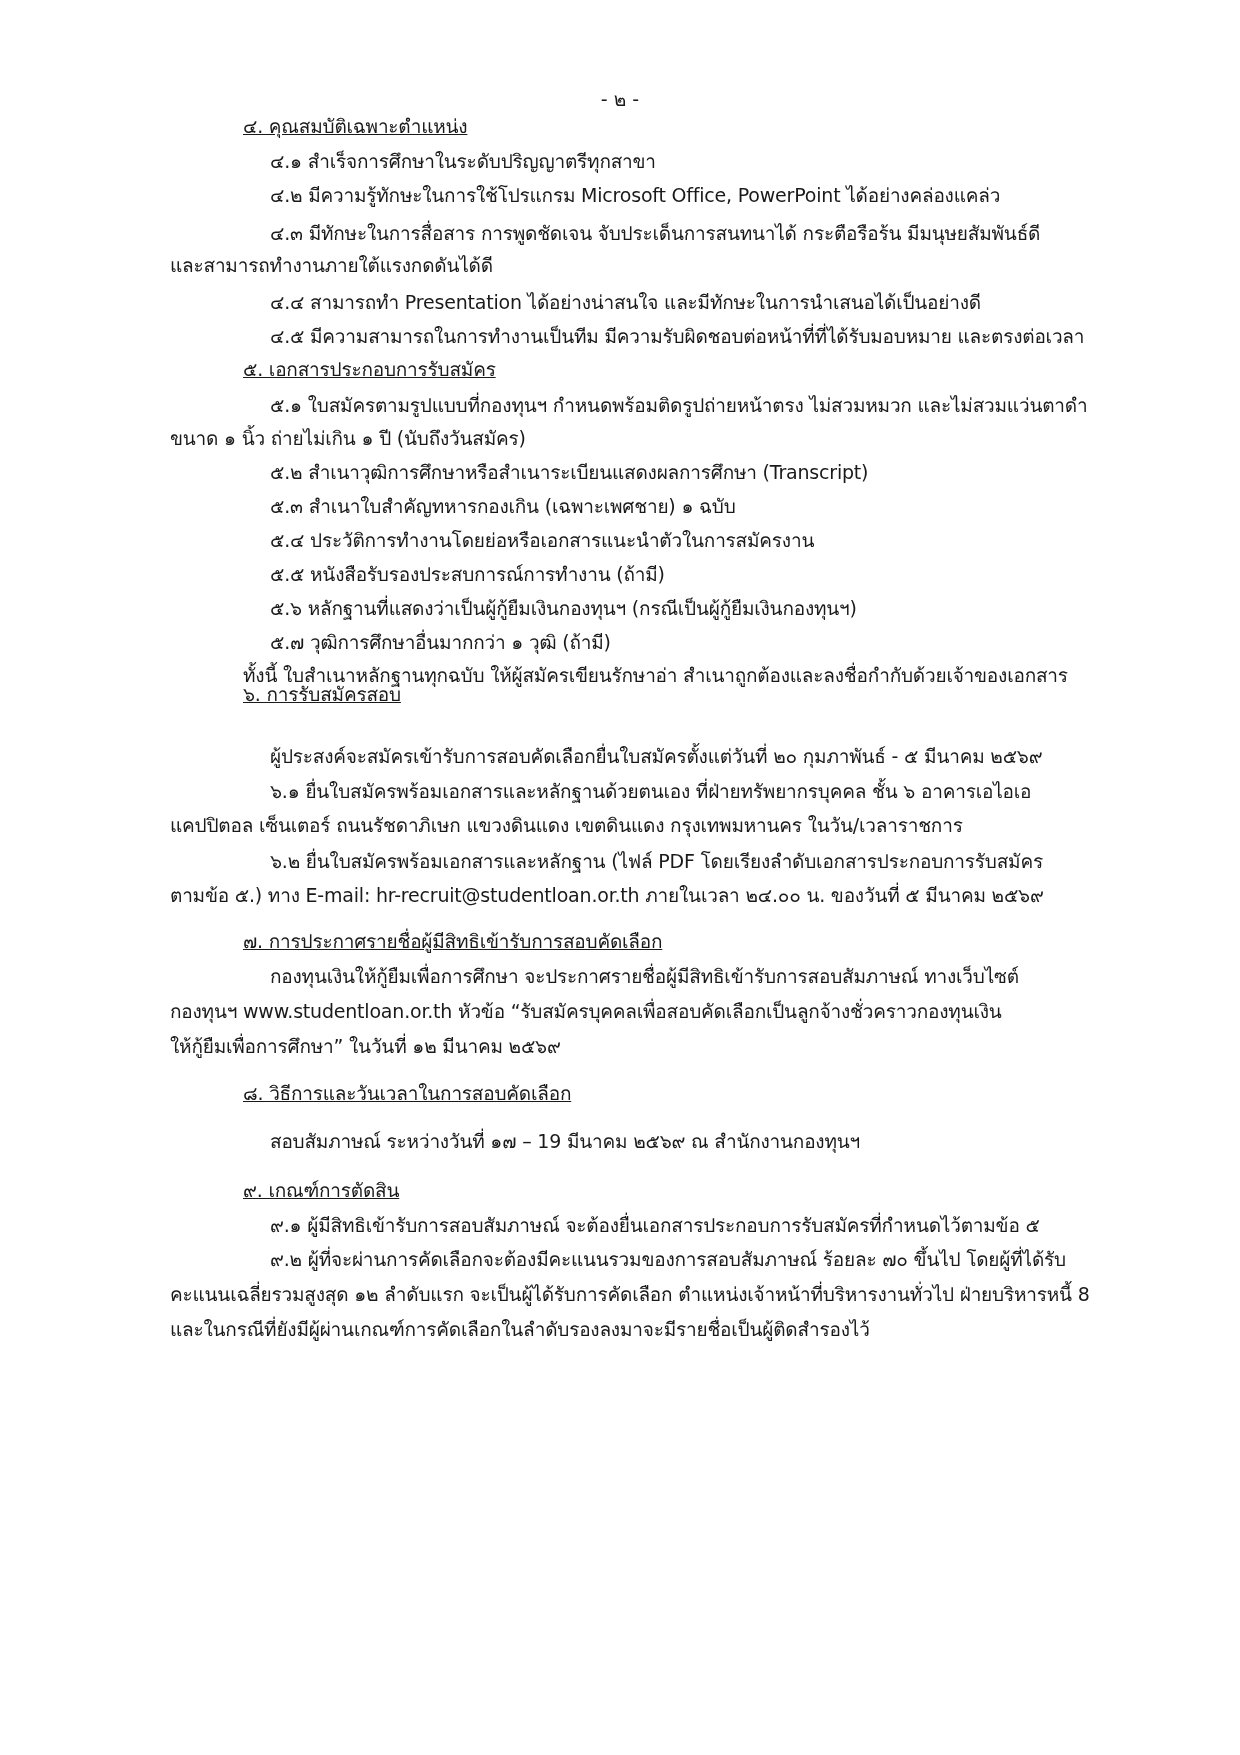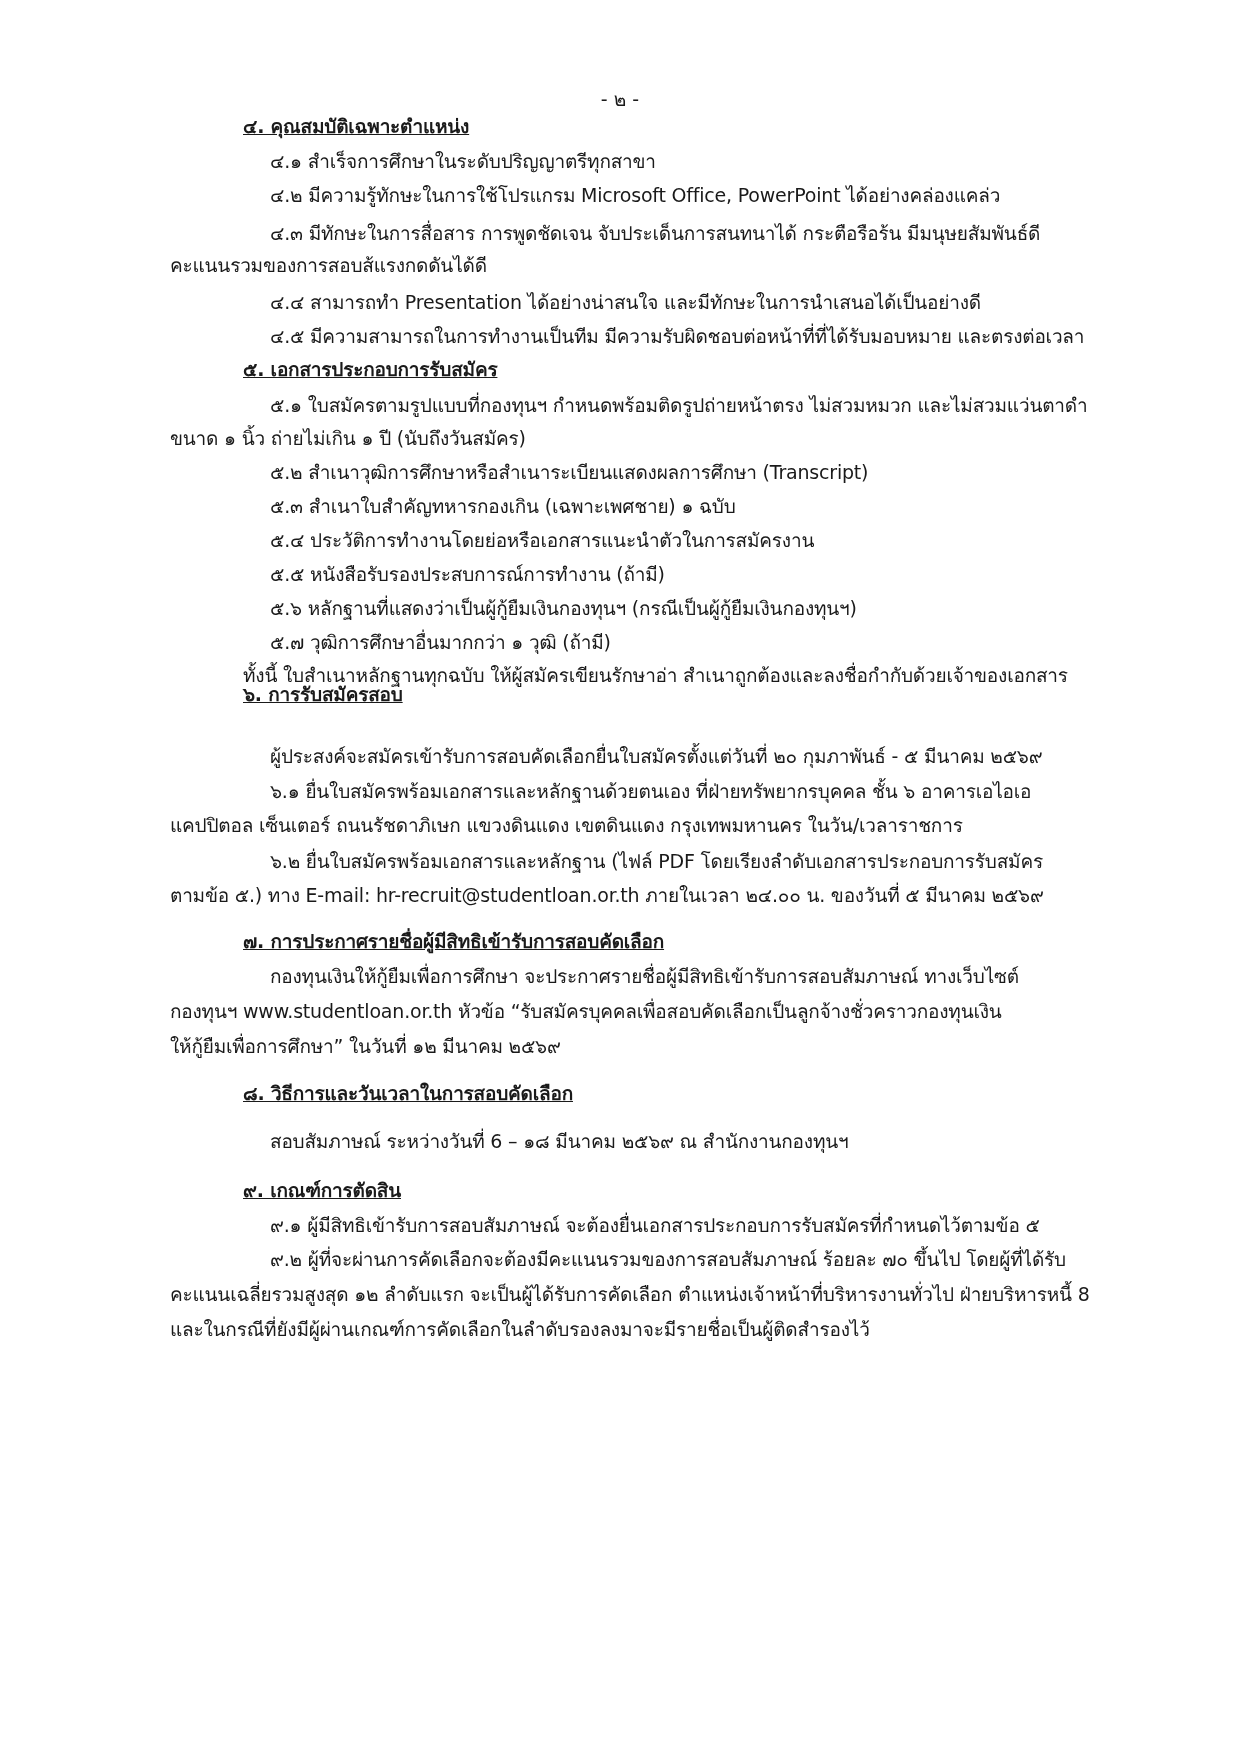--- a/index.html
+++ b/index.html
@@ -1,35 +1,35 @@
 <!DOCTYPE html>
 <html><head>
 <meta charset="utf-8">
 <style>
   html, body { margin: 0; padding: 0; background: #ffffff; }
   body { width: 1240px; height: 1755px; position: relative; overflow: hidden;
          font-family: "DejaVu Sans", "Liberation Sans", sans-serif; color: #1a1a1a; }
   .page-num { position: absolute; top: 84px; left: 0; width: 1240px; text-align: center; font-size: 19px; }
   .line { position: absolute; font-size: 19px; white-space: nowrap; line-height: 26px; letter-spacing: -0.2px; }
-  .head { text-decoration: underline; font-weight: bold; }
+  .head { text-decoration: underline; font-weight: normal; }
   .bold { font-weight: normal; }
   .ind1 { left: 243px; }
   .ind2 { left: 270px; }
   .ind0 { left: 170px; }
 </style>
 </head>
 <body>
 
 <div class="page-num">- ๒ -</div>
 
 <div class="line head ind1" style="top:113px">๔. คุณสมบัติเฉพาะตำแหน่ง</div>
 <div class="line ind2" style="top:148px">๔.๑ สำเร็จการศึกษาในระดับปริญญาตรีทุกสาขา</div>
 <div class="line ind2" style="top:182px">๔.๒ มีความรู้ทักษะในการใช้โปรแกรม Microsoft Office, PowerPoint ได้อย่างคล่องแคล่ว</div>
 <div class="line ind2" style="top:220px">๔.๓ มีทักษะในการสื่อสาร การพูดชัดเจน จับประเด็นการสนทนาได้ กระตือรือร้น มีมนุษยสัมพันธ์ดี</div>
-<div class="line ind0" style="top:252px">คะแนนรวมของการสอบส้แรงกดดันได้ดี</div>
+<div class="line ind0" style="top:252px">และสามารถทำงานภายใต้แรงกดดันได้ดี</div>
 <div class="line ind2" style="top:289px">๔.๔  สามารถทำ Presentation ได้อย่างน่าสนใจ และมีทักษะในการนำเสนอได้เป็นอย่างดี</div>
 <div class="line ind2" style="top:323px">๔.๕  มีความสามารถในการทำงานเป็นทีม มีความรับผิดชอบต่อหน้าที่ที่ได้รับมอบหมาย และตรงต่อเวลา</div>
 
 <div class="line head ind1" style="top:356px">๕. เอกสารประกอบการรับสมัคร</div>
 <div class="line ind2" style="top:392px">๕.๑ ใบสมัครตามรูปแบบที่กองทุนฯ กำหนดพร้อมติดรูปถ่ายหน้าตรง ไม่สวมหมวก และไม่สวมแว่นตาดำ</div>
 <div class="line ind0" style="top:425px">ขนาด ๑ นิ้ว ถ่ายไม่เกิน ๑ ปี (นับถึงวันสมัคร)</div>
 <div class="line ind2" style="top:459px">๕.๒ สำเนาวุฒิการศึกษาหรือสำเนาระเบียนแสดงผลการศึกษา (Transcript)</div>
 <div class="line ind2" style="top:493px">๕.๓ สำเนาใบสำคัญทหารกองเกิน (เฉพาะเพศชาย) ๑ ฉบับ</div>
 <div class="line ind2" style="top:527px">๕.๔ ประวัติการทำงานโดยย่อหรือเอกสารแนะนำตัวในการสมัครงาน</div>
 <div class="line ind2" style="top:561px">๕.๕ หนังสือรับรองประสบการณ์การทำงาน (ถ้ามี)</div>
@@ -47,19 +47,19 @@
 <div class="line head ind1" style="top:928px">๗. การประกาศรายชื่อผู้มีสิทธิเข้ารับการสอบคัดเลือก</div>
 <div class="line ind2" style="top:963px">กองทุนเงินให้กู้ยืมเพื่อการศึกษา จะประกาศรายชื่อผู้มีสิทธิเข้ารับการสอบสัมภาษณ์ ทางเว็บไซต์</div>
 <div class="line ind0" style="top:998px">
   <span>กองทุนฯ www.studentloan.or.th หัวข้อ </span><span class="bold">“รับสมัครบุคคลเพื่อสอบคัดเลือกเป็นลูกจ้างชั่วคราวกองทุนเงิน</span>
 </div>
 <div class="line ind0" style="top:1033px">
   <span class="bold">ให้กู้ยืมเพื่อการศึกษา”</span><span> ในวันที่ ๑๒ มีนาคม ๒๕๖๙</span>
 </div>
 
 <div class="line head ind1" style="top:1080px">๘. วิธีการและวันเวลาในการสอบคัดเลือก</div>
-<div class="line ind2" style="top:1128px">สอบสัมภาษณ์ ระหว่างวันที่ 6 – ๑๘ มีนาคม ๒๕๖๙ ณ สำนักงานกองทุนฯ</div>
+<div class="line ind2" style="top:1128px">สอบสัมภาษณ์ ระหว่างวันที่ ๑๗ – 19 มีนาคม ๒๕๖๙ ณ สำนักงานกองทุนฯ</div>
 
 <div class="line head ind1" style="top:1177px">๙. เกณฑ์การตัดสิน</div>
 <div class="line ind2" style="top:1212px">๙.๑ ผู้มีสิทธิเข้ารับการสอบสัมภาษณ์ จะต้องยื่นเอกสารประกอบการรับสมัครที่กำหนดไว้ตามข้อ ๕</div>
 <div class="line ind2" style="top:1246px">๙.๒ ผู้ที่จะผ่านการคัดเลือกจะต้องมีคะแนนรวมของการสอบสัมภาษณ์ ร้อยละ ๗๐ ขึ้นไป โดยผู้ที่ได้รับ</div>
 <div class="line ind0" style="top:1281px">คะแนนเฉลี่ยรวมสูงสุด ๑๒ ลำดับแรก จะเป็นผู้ได้รับการคัดเลือก ตำแหน่งเจ้าหน้าที่บริหารงานทั่วไป ฝ่ายบริหารหนี้ 8</div>
 <div class="line ind0" style="top:1316px">และในกรณีที่ยังมีผู้ผ่านเกณฑ์การคัดเลือกในลำดับรองลงมาจะมีรายชื่อเป็นผู้ติดสำรองไว้</div>
 
 </body></html>

